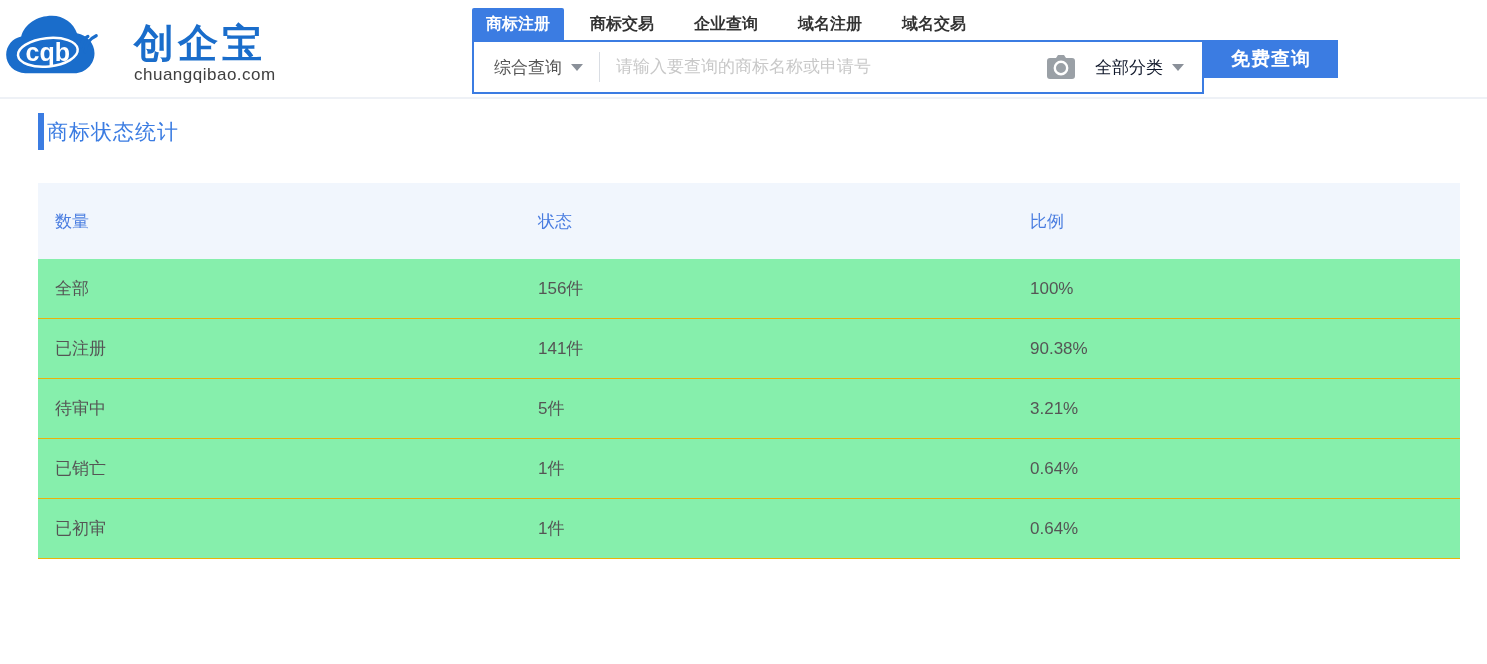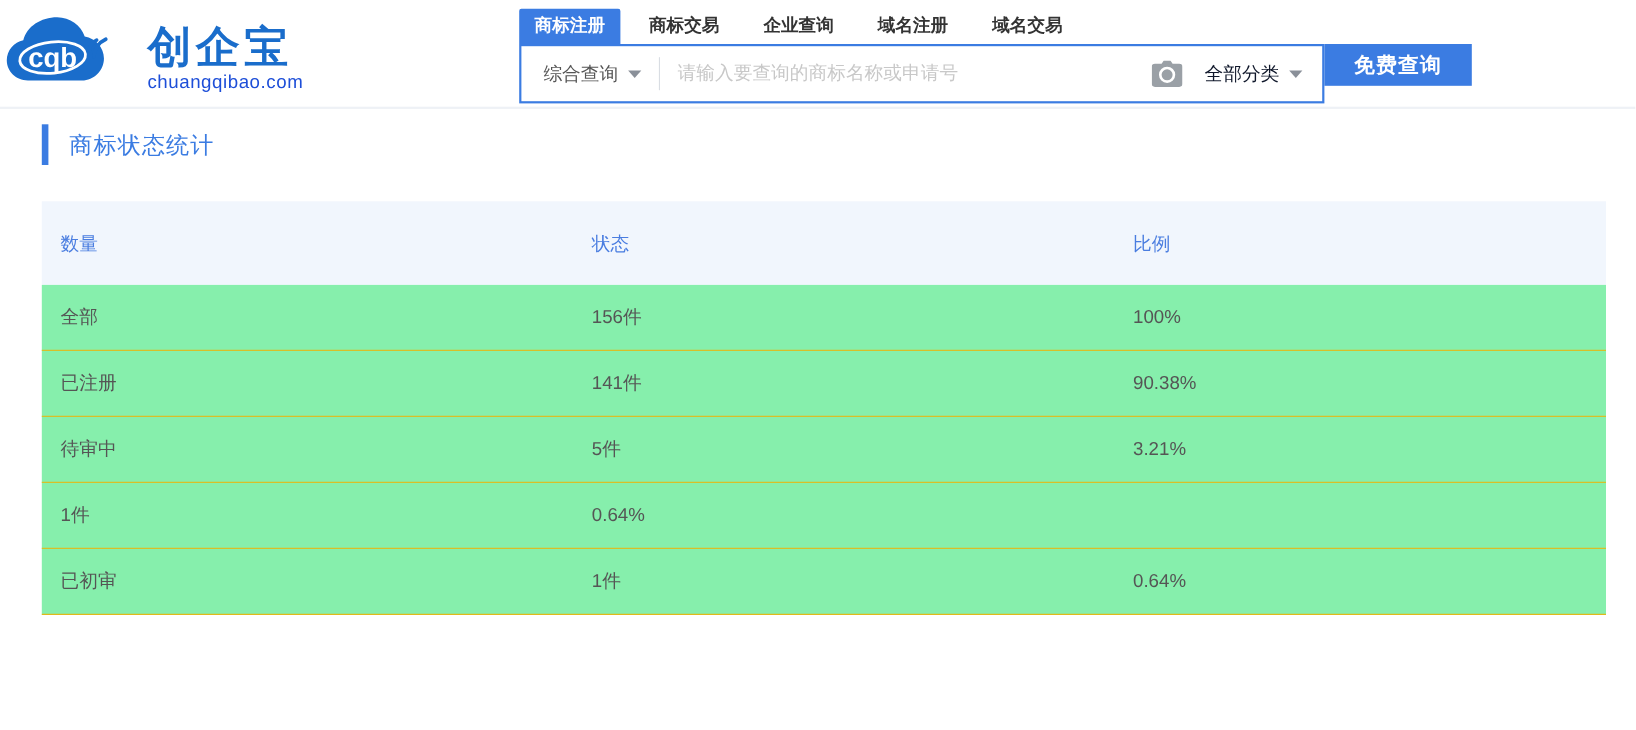--- a/index.html
+++ b/index.html
@@ -13,21 +13,21 @@
   }
 
   
   .header { position:absolute; left:0; top:0; width:1487px; height:97px; background:#fff; }
   .header-divider { position:absolute; left:0; top:97px; width:1487px; height:2px; background:#eef1f6; }
 
   .logo { position:absolute; left:2px; top:8px; display:flex; align-items:center; cursor:pointer;gap:28px; }
   .logo-cloud { width:100px; height:82px; }
   .logo-text { margin-left:4px; padding-top:8px; }
   .logo-cn { font-size:40px; font-weight:bold; color:#1a6dcb; letter-spacing:4px; line-height:42px; }
-  .logo-domain { font-size:17px; color:#1d4ed8; line-height:20px; margin-top:1px; letter-spacing:0.5px; }
+  .logo-domain { font-size:17px; color:#404040; line-height:20px; margin-top:1px; letter-spacing:0.5px; }
 
   
   .nav { position:absolute; left:472px; top:8px; display:flex; align-items:center; height:32px; }
   .nav-tab {
     font-size:16px; font-weight:bold; color:#333;
     padding:0 14px; height:32px; line-height:32px;
     cursor:pointer; white-space:nowrap;
   }
   .nav-tab + .nav-tab { margin-left:12px; }
   .nav-tab.active { background:#3b7ce2; color:#fff; border-radius:2px 2px 0 0; }
@@ -61,21 +61,21 @@
   .submit-btn {
     position:absolute; left:1204px; top:40px; width:134px; height:38px;
     background:#3b7ce2; color:#fff; border:none;
     font-size:19px; font-weight:bold; letter-spacing:1px;
     cursor:pointer; font-family:"Liberation Sans","DejaVu Sans",sans-serif;
   }
 
   
   .section-head { position:absolute; left:38px; top:113px; display:flex; align-items:center; }
   .section-accent { width:6px; height:37px; background:#3b7ce2; }
-  .section-title { margin-left:19px; font-size:21px; color:#3b7ce2; letter-spacing:1px; }
+  .section-title { margin-left:3px; font-size:21px; color:#3b7ce2; letter-spacing:1px; }
 
   
   .stats-table { position:absolute; left:38px; top:183px; width:1422px; }
   .t-row { display:grid; grid-template-columns:483px 492px 1fr; align-items:center; padding-left:17px; }
   .t-head {
     height:76px; background:#f1f6fd; color:#4a7de0; font-size:17px;
   }
   .t-body-row {
     height:60px; border-bottom:1px solid #eab308; color:#555; font-size:17px;
     background:#86efac;
@@ -159,20 +159,21 @@
     </div>
 
 
     <div class="t-row t-body-row">
       <div class="t-cell">待审中</div>
       <div class="t-cell">5件</div>
       <div class="t-cell">3.21%</div>
     </div>
 
     <div class="t-row t-body-row">
+      <div class="t-cell">已销亡</div>
       <div class="t-cell">1件</div>
       <div class="t-cell">0.64%</div>
     </div>
 
     <div class="t-row t-body-row">
       <div class="t-cell">已初审</div>
       <div class="t-cell">1件</div>
       <div class="t-cell">0.64%</div>
     </div>
 

